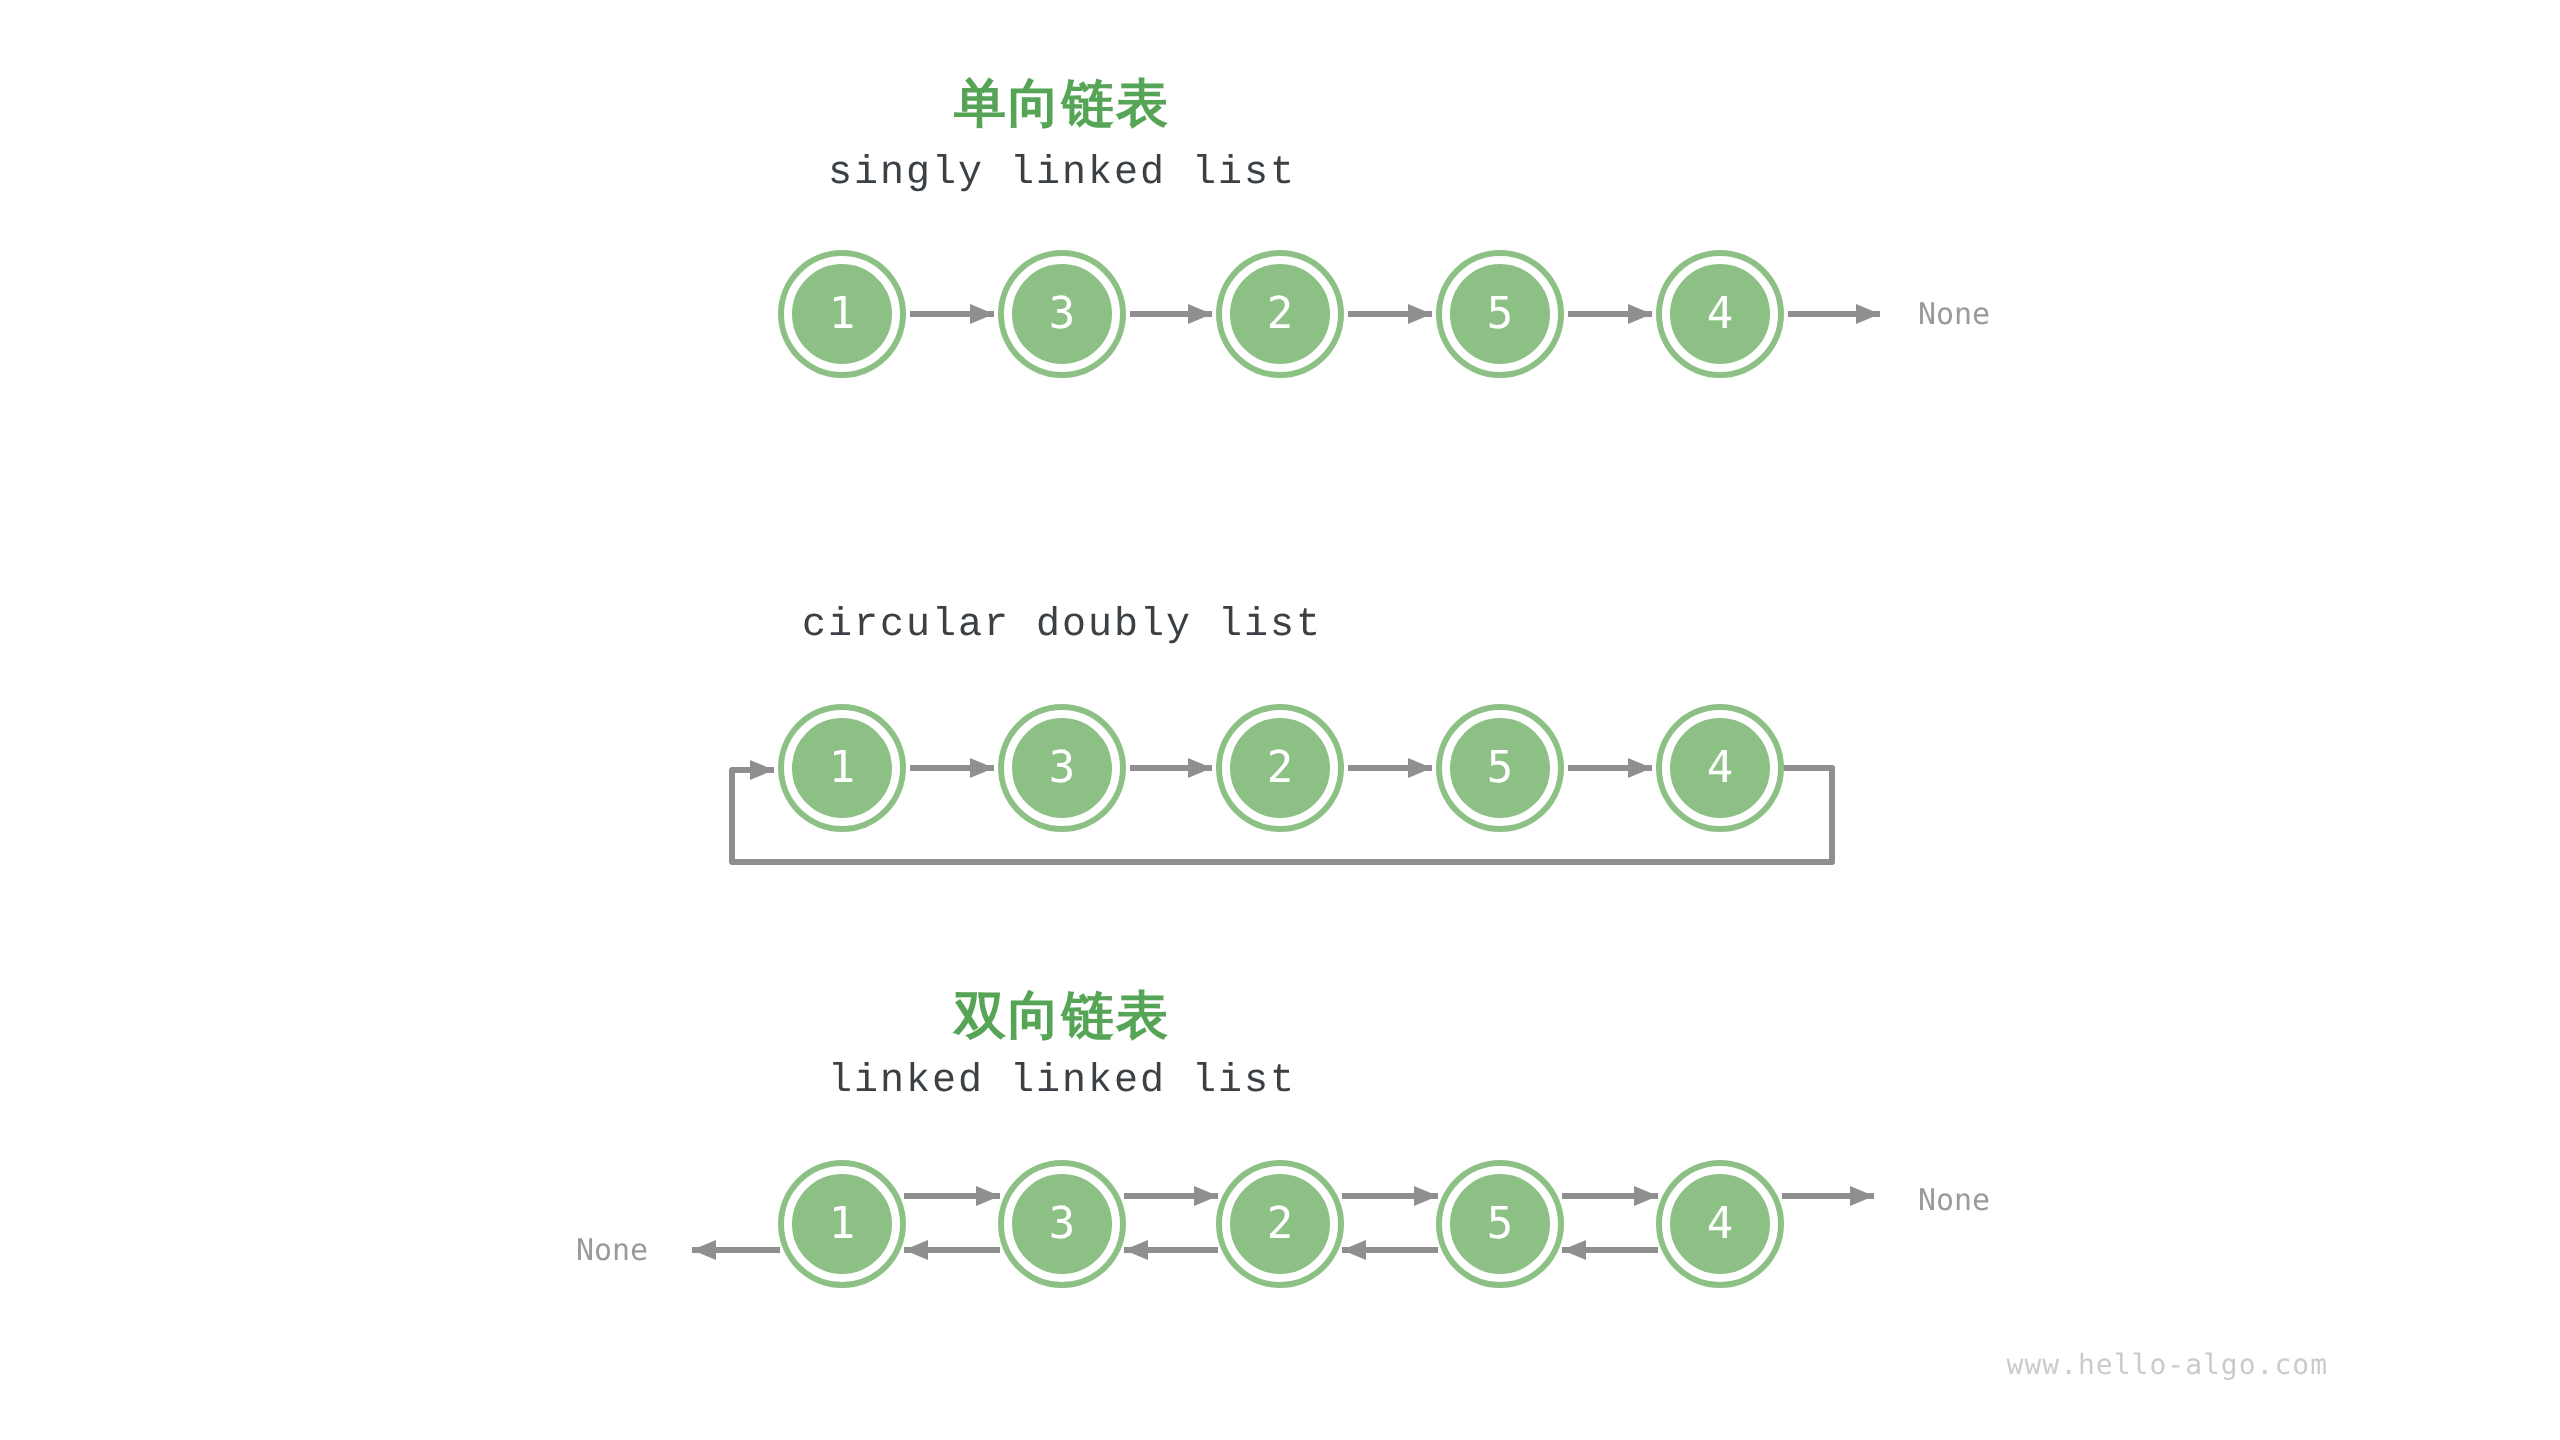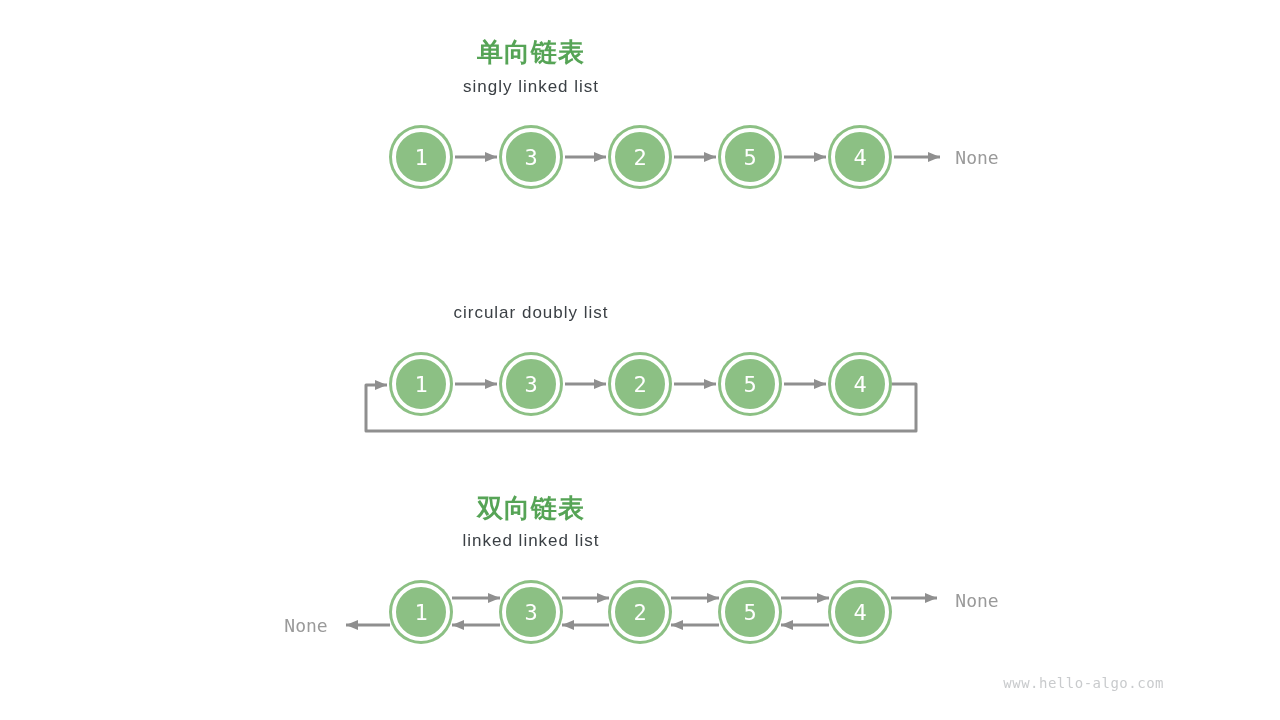--- a/index.html
+++ b/index.html
@@ -41,31 +41,31 @@
     font-family: "DejaVu Sans", "Liberation Sans", sans-serif;
     font-weight: bold;
     font-size: 26px;
     letter-spacing: 1px;
     color: var(--title-green);
     white-space: nowrap;
   }
   .title-en {
     position: absolute;
     transform: translate(-50%, -50%);
-    font-family: Liberation Sans, sans-serif;
-    font-size: 17px;
+    font-family: Liberation Mono, monospace;
+    font-size: 20px;
     letter-spacing: 1px;
     color: var(--text-dark);
     white-space: nowrap;
   }
   .none-label {
     position: absolute;
     transform: translate(-50%, -50%);
     font-family: "DejaVu Sans Mono", monospace;
-    font-size: 18px;
+    font-size: 15px;
     color: var(--none-gray);
     white-space: nowrap;
   }
   .watermark {
     position: absolute;
     right: 24px;
     top: 675px;
     font-family: "DejaVu Sans Mono", monospace;
     font-size: 14px;
     letter-spacing: 0.5px;

